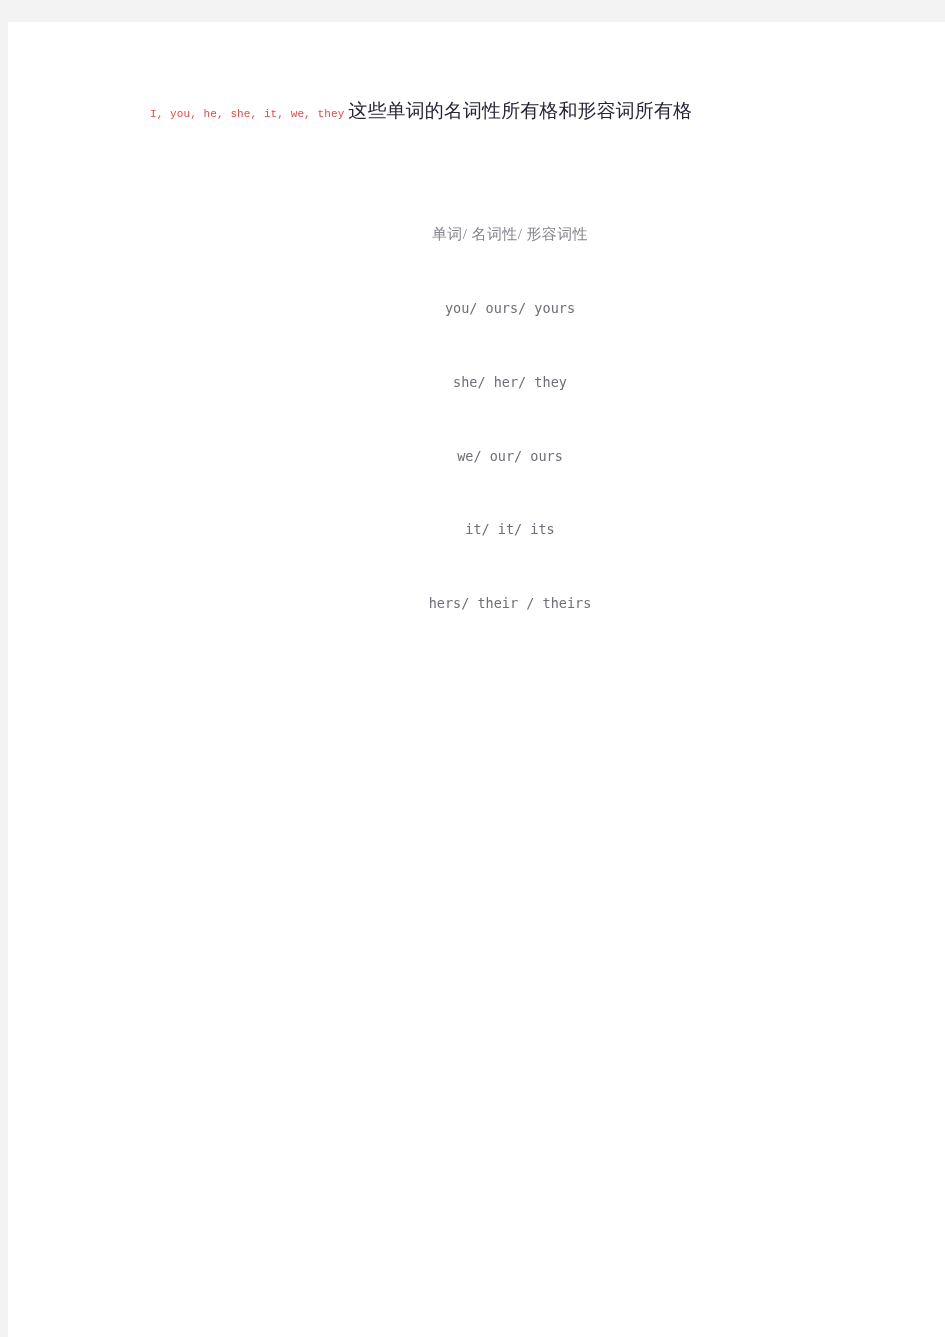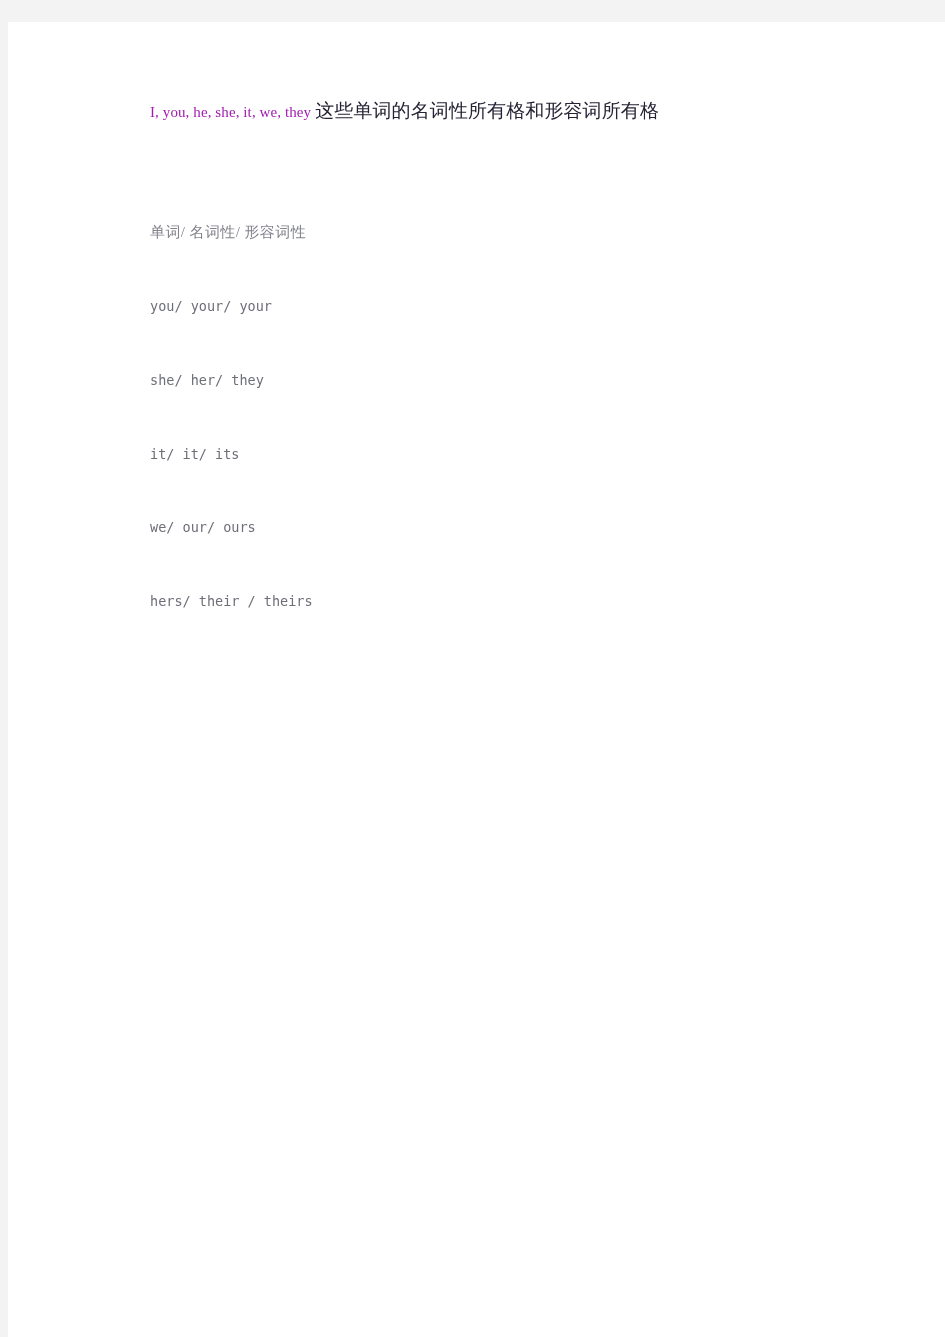--- a/index.html
+++ b/index.html
@@ -35,23 +35,23 @@
   .doc-title {
     font-family: "Liberation Serif", serif;
     font-size: 15.5px;
     line-height: 22px;
     color: #1a1a2e;
     white-space: nowrap;
     letter-spacing: 0.1px;
     margin: 0 0 0 0;
   }
   .doc-title .latin {
-    font-family: Liberation Serif, serif;
-    font-size: 15px;
-    color: #a21caf;
+    font-family: Liberation Mono, monospace;
+    font-size: 11px;
+    color: #ef4444;
   }
   .doc-title .han {
     font-family: "Liberation Serif", "DejaVu Serif", serif;
     font-size: 19px;
     color: #262335;
   }
 
   .spacer-gap {
     height: 48px;
   }
@@ -59,20 +59,21 @@
   .table-block {
     font-family: "DejaVu Sans Mono", "Liberation Mono", monospace;
     font-size: 13.5px;
     line-height: 24.6px;
     color: #6e6e78;
     white-space: pre;
   }
   .table-block .row {
     display: block;
     white-space: pre;
+    text-align: center;
   }
   .table-block .row.header {
     font-family: "Liberation Serif", "DejaVu Serif", serif;
     font-size: 15px;
     color: #83838d;
     letter-spacing: 0.4px;
   }
 </style>
 </head>
 <body>
@@ -80,22 +81,22 @@
 <div class="page-sheet">
 
   <div class="doc-body">
 
     <p class="doc-title"><span class="latin">I, you, he, she, it, we, they</span> <span class="han">这些单词的名词性所有格和形容词所有格</span></p>
 
     <div class="spacer-gap"></div>
 
     <div class="table-block">
       <span class="row header">单词/ 名词性/ 形容词性</span>
-      <span class="row">you/ your/ your</span>
+      <span class="row">you/ ours/ yours</span>
       <span class="row">she/ her/ they</span>
+      <span class="row">we/ our/ ours</span>
       <span class="row">it/ it/ its</span>
-      <span class="row">we/ our/ ours</span>
       <span class="row">hers/ their / theirs</span>
     </div>
 
   </div>
 
 </div>
 
 </body></html>

